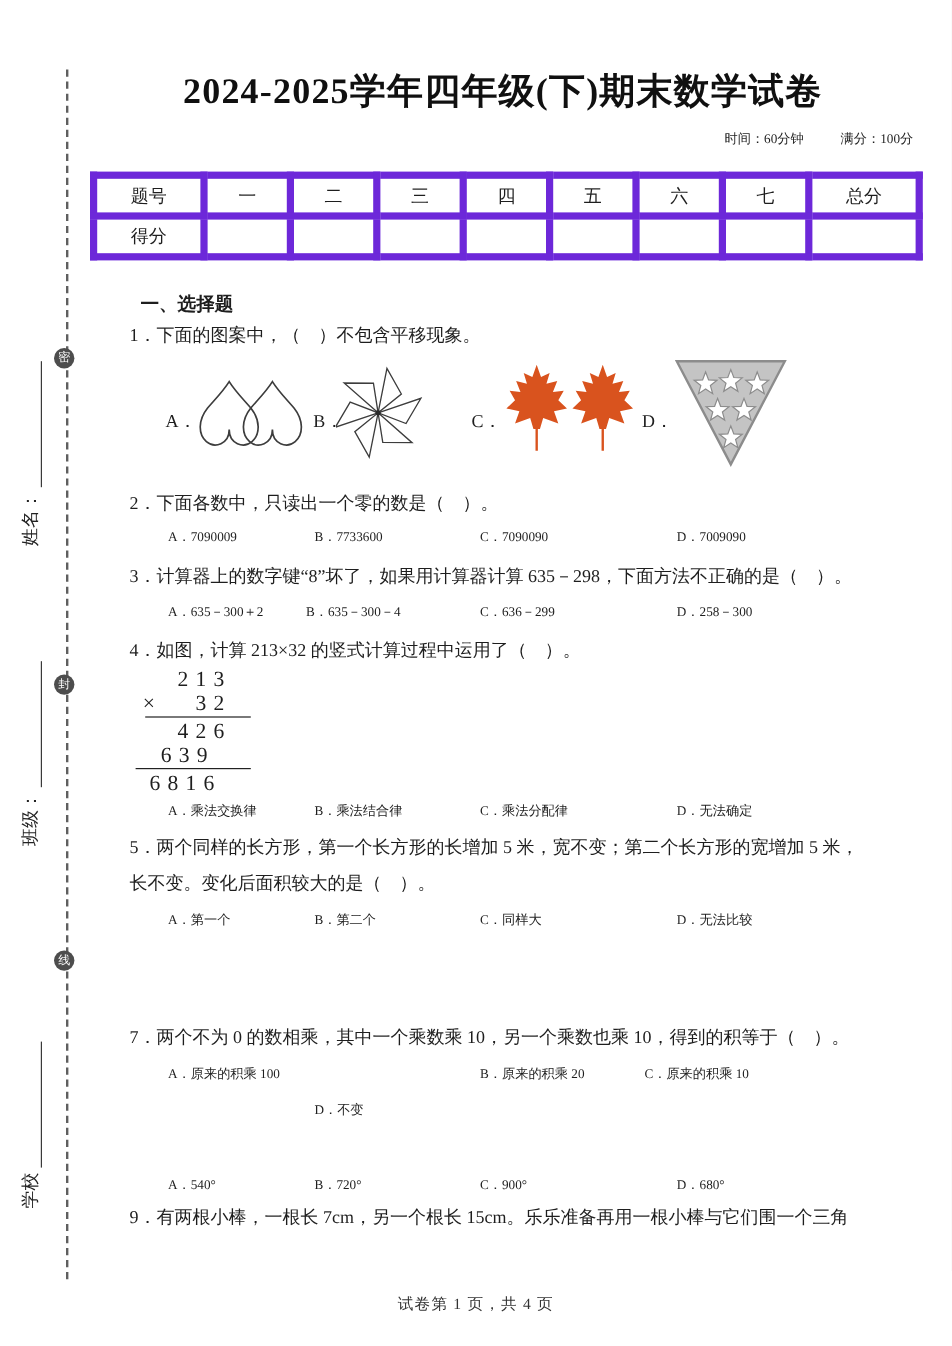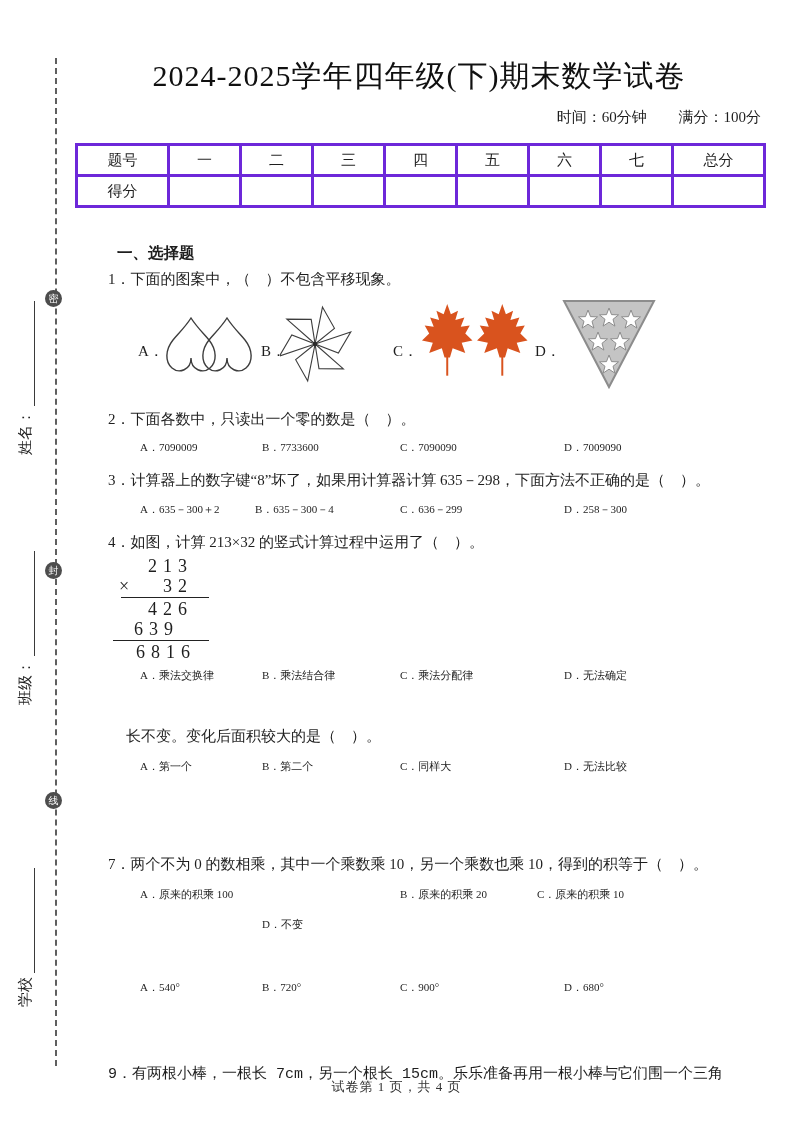--- a/index.html
+++ b/index.html
@@ -10,44 +10,44 @@
   .seal-dash{position:absolute;left:55px;top:58px;height:1008px;width:0;border-left:2px dashed #5f5f5f;}
   .seal-stamp{position:absolute;left:45px;width:17px;height:17px;border-radius:50%;
     color:#fff;font-size:10px;line-height:17px;text-align:center;z-index:2;}
   .seal-field{position:absolute;left:-60px;width:170px;height:20px;transform:rotate(-90deg);
     transform-origin:center;display:flex;align-items:flex-end;white-space:nowrap;font-size:15px;color:#222;}
   .seal-line{display:inline-block;width:105px;height:14px;border-bottom:1.6px solid #3a3a3a;margin-left:4px;}
 
   
   .content{position:absolute;left:75px;top:0;width:688px;height:1122px;}
   .abs{position:absolute;}
-  .title{top:56px;left:0;width:100%;text-align:center;font-size:30px;font-weight:normal;letter-spacing:1px;color:#101010;}
-  .meta{top:108px;right:2px;font-size:15px;}
+  .title{top:56px;left:0;width:100%;text-align:center;font-size:30px;font-weight:bold;letter-spacing:1px;color:#101010;}
+  .meta{top:108px;right:2px;font-size:11px;}
   .meta span{margin-left:28px;}
 
   table.score{border-collapse:collapse;border:2px solid #2b2b2b;table-layout:fixed;width:688px;}
-  table.score td{border:3px solid #6d28d9;height:28px;text-align:center;font-size:15px;padding:0;overflow:hidden;}
+  table.score td{border:6px solid #6d28d9;height:28px;text-align:center;font-size:15px;padding:0;overflow:hidden;}
 
   .sec{top:243px;left:42px;font-size:15.5px;font-weight:bold;}
   .qline{font-size:15px;left:33px;white-space:nowrap;}
   .optrow{left:0;width:100%;height:20px;font-size:11px;}
   .optrow span{position:absolute;white-space:nowrap;}
   .oA{left:65px;} .oB{left:187px;} .oC{left:325px;} .oD{left:489px;}
   .q7B{left:325px;} .q7C{left:462px;} .q7D{left:187px;}
 
   
   .figs{top:292px;left:0;width:100%;height:106px;}
   .figs .flabel{position:absolute;top:50px;font-size:15px;}
   .figs svg{position:absolute;}
 
   
   .vcalc{top:556px;left:38px;width:96px;font-size:18px;line-height:20px;}
   .vrow{text-align:right;padding-right:16px;letter-spacing:6px;}
   .vrow.shift{padding-right:30px;}
-  .vrow.prod{padding-right:13px;}
+  .vrow.prod{padding-right:13px;text-align:center;}
   .vsign{position:absolute;left:6px;top:20px;letter-spacing:0;}
   .vline1{border-top:1.6px solid #222;margin:1px 0 1px 8px;}
   .vline2{border-top:1.6px solid #222;margin:1px 0;}
 
   .footer{position:absolute;top:1078px;left:0;width:793px;text-align:center;font-size:13px;color:#333;letter-spacing:1px;}
 </style>
 </head>
 <body>
 
 <div id="paper">
@@ -204,21 +204,24 @@
       <div class="vline2"></div>
       <div class="vrow prod">6816</div>
     </div>
     <div class="abs optrow" style="top:668px;">
       <span class="oA">A．乘法交换律</span>
       <span class="oB">B．乘法结合律</span>
       <span class="oC">C．乘法分配律</span>
       <span class="oD">D．无法确定</span>
     </div>
 
-    <div class="abs qline" style="top:727px;margin-left:18px;">
+    <div class="abs qline" style="top:697px;">
+      <span>5．</span><span>两个同样的长方形，第一个长方形的长增加 5 米，宽不变；第二个长方形的宽增加 5 米，</span>
+    </div>
+    <div class="abs qline" style="top:727px;">
       <span>长不变。变化后面积较大的是（　）。</span>
     </div>
     <div class="abs optrow" style="top:759px;">
       <span class="oA">A．第一个</span>
       <span class="oB">B．第二个</span>
       <span class="oC">C．同样大</span>
       <span class="oD">D．无法比较</span>
     </div>
 
 
@@ -234,20 +237,20 @@
       <span class="q7D">D．不变</span>
     </div>
 
     <div class="abs optrow" style="top:980px;">
       <span class="oA">A．540°</span>
       <span class="oB">B．720°</span>
       <span class="oC">C．900°</span>
       <span class="oD">D．680°</span>
     </div>
 
-    <div class="abs qline" style="top:1064px;font-family:Liberation Mono, monospace;">
+    <div class="abs qline" style="top:1005px;">
       <span>9．</span><span>有两根小棒，一根长 7cm，另一个根长 15cm。乐乐准备再用一根小棒与它们围一个三角</span>
     </div>
 
   </div>
 
   <div class="footer">试卷第 1 页，共 4 页</div>
 </div>
 
 </body></html>

